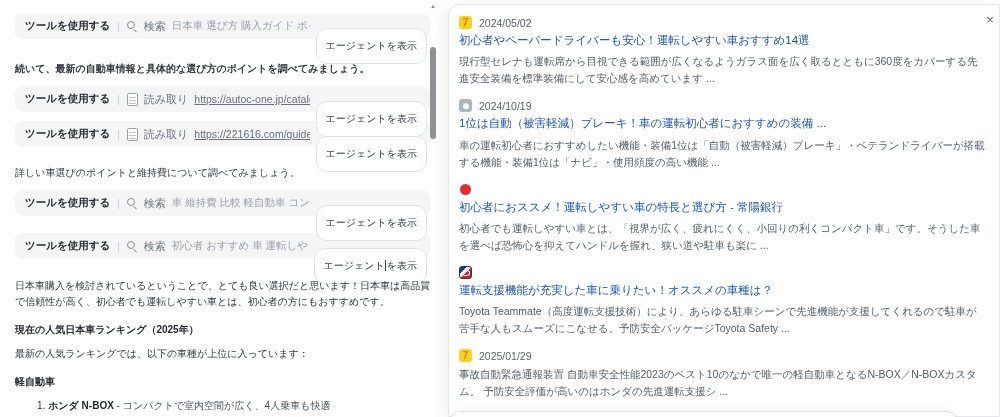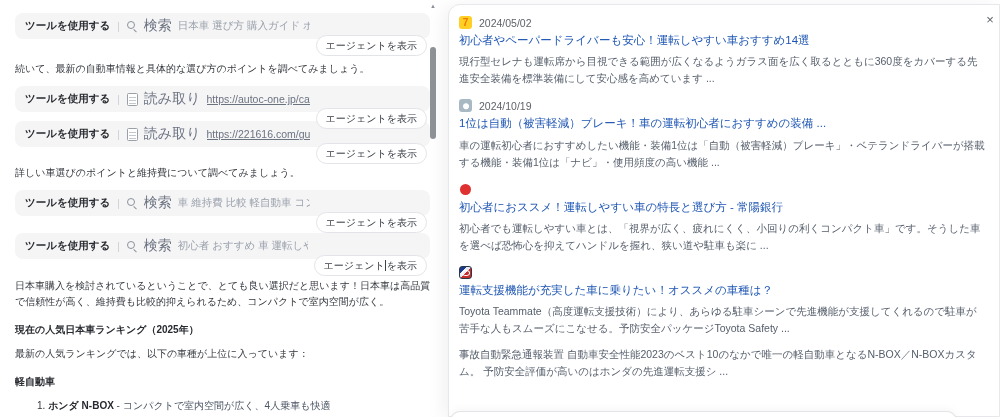--- a/index.html
+++ b/index.html
@@ -8,30 +8,30 @@
     font-family:"Liberation Sans","DejaVu Sans",sans-serif;color:#33373d;
   }
   
   .chat-col{position:absolute;left:0;top:8px;width:437px;height:417px;padding:5px 0 0 15px;box-sizing:border-box;}
   .tool-row{
     display:flex;align-items:center;gap:6px;height:26px;background:#f5f5f6;border-radius:8px;
     padding:0 3px 0 10px;box-sizing:border-box;width:415px;
   }
   .tr-label{font-weight:bold;font-size:10.5px;color:#26292e;white-space:nowrap;}
   .tr-sep{color:#c9cdd2;font-size:10px;margin:0 1px;}
-  .tr-action{font-size:14px;color:#6b7280;white-space:nowrap;}
+  .tr-action{font-size:11px;color:#6b7280;white-space:nowrap;}
   .tr-query{font-size:10.5px;color:#9aa1ab;white-space:nowrap;overflow:hidden;flex:1 1 auto;}
   .tr-query.link{color:#6b7280;text-decoration:underline;}
   .agent-btn{
-    flex:0 0 auto;background:#ffffff;border:1px solid #e3e4e8;border-radius:11px;height:21px;
+    flex:0 0 auto;background:#ffffff;border:1px solid #e3e4e8;border-radius:11px;height:36px;
     font-size:10px;color:#3c4048;padding:0 9px;font-family:inherit;display:inline-flex;align-items:center;cursor:pointer;margin-top:39px;
   }
   .caret{display:inline-block;width:1px;height:11px;background:#3c4048;margin:0 .5px;vertical-align:-2px;}
   .msg{font-size:10px;line-height:1.6;color:#33373d;width:418px;margin:0;}
-  .msg.m1{margin:22px 0 9px 0;}
+  .msg.m1{margin:22px 0 9px 0;font-weight:bold;}
   .msg.m2{margin:18px 0 9px 0;}
   .msg.m3{margin:19px 0 0 0;}
   .msg.m4{margin:9px 0 0 0;}
   .h-bold{font-size:10px;font-weight:bold;color:#26292e;margin:13px 0 0 0;}
   .rank-list{margin:7px 0 0 0;padding:0 0 0 22px;list-style:none;}
   .rank-list li{font-size:10px;line-height:2.0;color:#33373d;}
   .rank-num{color:#33373d;}
   .rank-name{font-weight:bold;color:#26292e;}
   .rank-desc{color:#4b5563;}
   
@@ -121,21 +121,21 @@
     <span class="search-icon"></span>
     <span class="tr-action">検索</span>
     <span class="tr-query">初心者 おすすめ 車 運転しやすい 安全装備</span>
     <button class="agent-btn">
         <span>エージェント</span>
         <span class="caret"></span>
         <span>を表示</span>
       </button>
   </div>
 
-  <p class="msg m3">日本車購入を検討されているということで、とても良い選択だと思います！日本車は高品質で信頼性が高く、維持費も比較的抑えられるため、コンパクトで室内空間が広く。</p>
+  <p class="msg m3">日本車購入を検討されているということで、とても良い選択だと思います！日本車は高品質で信頼性が高く、初心者でも運転しやすい車とは、初心者の方にもおすすめです。</p>
 
   <p class="h-bold">現在の人気日本車ランキング（2025年）</p>
   <p class="msg m4">最新の人気ランキングでは、以下の車種が上位に入っています：</p>
   <p class="h-bold">軽自動車</p>
 
   <ol class="rank-list">
     <li>
       <span class="rank-num">1.</span>
       <span class="rank-name">ホンダ N-BOX</span>
       <span class="rank-desc">- コンパクトで室内空間が広く、4人乗車も快適</span>
@@ -188,18 +188,22 @@
   <div class="result-item">
     <div class="ri-head">
       <span class="fav fav-toyota"></span>
       <span class="ri-date"></span>
     </div>
     <a class="ri-title">運転支援機能が充実した車に乗りたい！オススメの車種は？</a>
     <div class="ri-snippet">Toyota Teammate（高度運転支援技術）により、あらゆる駐車シーンで先進機能が支援してくれるので駐車が苦手な人もスムーズにこなせる。予防安全パッケージToyota Safety ...</div>
   </div>
 
   <div class="result-item">
+    <div class="ri-head">
+      <span class="fav fav-y7"></span>
+      <span class="ri-date">2025/01/29</span>
+    </div>
     <div class="ri-snippet">事故自動緊急通報装置 自動車安全性能2023のベスト10のなかで唯一の軽自動車となるN-BOX／N-BOXカスタム。 予防安全評価が高いのはホンダの先進運転支援シ ...</div>
   </div>
 
 </div>
 
 <div class="bottom-peek"></div>
 
 </body></html>

